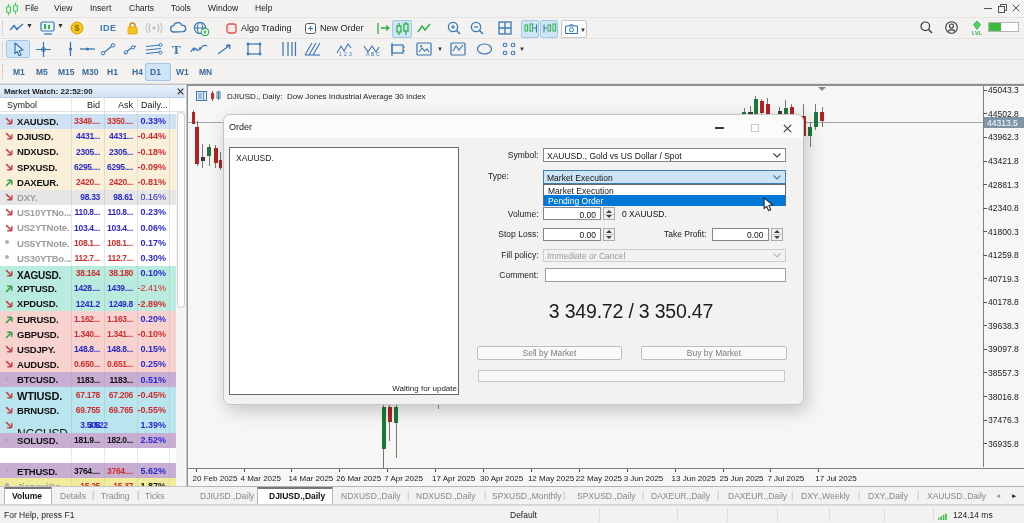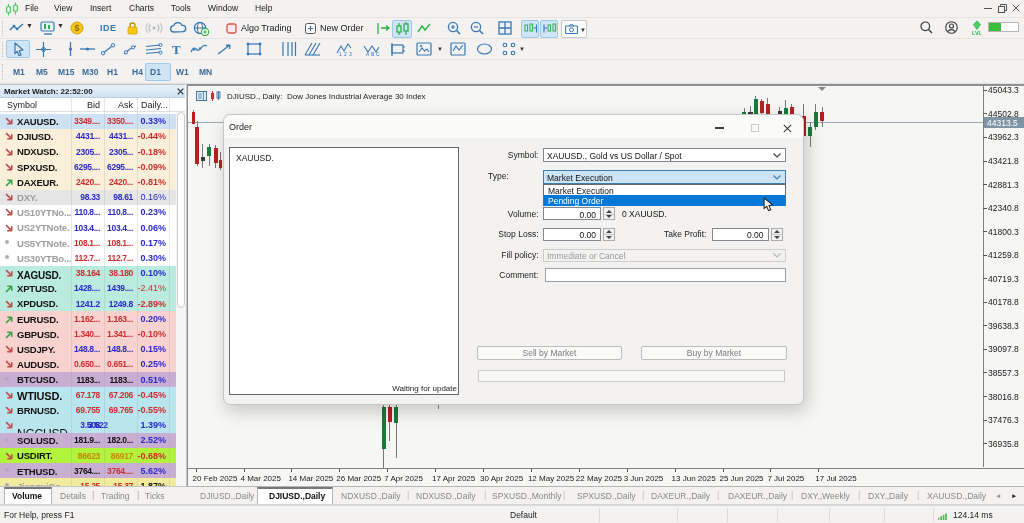--- a/index.html
+++ b/index.html
@@ -452,29 +452,20 @@
       <div class="a" style="left:55px;top:2.6px;width:45px;text-align:right;font-size:8.5px;font-weight:bold;letter-spacing:-0.3px;color:#2a2ac8">3.508</div>
       <div class="a" style="left:88px;top:2.6px;width:45px;text-align:left;font-size:8.5px;font-weight:bold;letter-spacing:-0.3px;color:#2a2ac8">3.522</div>
       <div class="a" style="left:120px;top:2.6px;width:46px;text-align:right;font-size:9px;font-weight:bold;color:#2a2ac8">1.39%</div>
     </div>
     <div class="a" style="left:0;top:347.8px;width:185px;height:15.2px;background:#c9aed4">
       <div class="a" style="left:5px;top:5px;width:4px;height:4px;border-radius:50%;background:#b0aac0"></div>
       <div class="a" style="left:17px;top:2.4px;font-size:9.5px;font-weight:bold;color:#111;letter-spacing:-0.2px">SOLUSD.</div>
       <div class="a" style="left:55px;top:2.6px;width:45px;text-align:right;font-size:8.5px;font-weight:bold;letter-spacing:-0.3px;color:#111">181.9...</div>
       <div class="a" style="left:88px;top:2.6px;width:45px;text-align:right;font-size:8.5px;font-weight:bold;letter-spacing:-0.3px;color:#111">182.0...</div>
       <div class="a" style="left:120px;top:2.6px;width:46px;text-align:right;font-size:9px;font-weight:bold;color:#2a2ac8">2.52%</div>
-    </div>
-    <div class="a" style="left:0;top:363.0px;width:185px;height:15.2px;background:#b2f43c">
-      <svg class="a" style="left:4.5px;top:3.5px" width="9" height="9" viewBox="0 0 8 8">
-        <path d="M1 1 L6 6 M6 6 v-4 M6 6 h-4" stroke="#c04848" stroke-width="1.4" fill="none"></path>
-      </svg>
-      <div class="a" style="left:17px;top:2.4px;font-size:9.5px;font-weight:bold;color:#111;letter-spacing:-0.2px">USDIRT.</div>
-      <div class="a" style="left:55px;top:2.6px;width:45px;text-align:right;font-size:8.5px;font-weight:bold;letter-spacing:-0.3px;color:#c8860a">86623</div>
-      <div class="a" style="left:88px;top:2.6px;width:45px;text-align:right;font-size:8.5px;font-weight:bold;letter-spacing:-0.3px;color:#c8860a">86917</div>
-      <div class="a" style="left:120px;top:2.6px;width:46px;text-align:right;font-size:9px;font-weight:bold;color:#cc2e2e">-0.68%</div>
     </div>
     <div class="a" style="left:0;top:378.2px;width:185px;height:32px;background:#c9aed4">
       <div class="a" style="left:5px;top:5px;width:4px;height:4px;border-radius:50%;background:#b0aac0"></div>
       <div class="a" style="left:17px;top:2.4px;font-size:9.5px;font-weight:bold;color:#111;letter-spacing:-0.2px">ETHUSD.</div>
       <div class="a" style="left:55px;top:2.6px;width:45px;text-align:right;font-size:8.5px;font-weight:bold;letter-spacing:-0.3px;color:#111">3764....</div>
       <div class="a" style="left:88px;top:2.6px;width:45px;text-align:right;font-size:8.5px;font-weight:bold;letter-spacing:-0.3px;color:#cc2e2e">3764....</div>
       <div class="a" style="left:120px;top:2.6px;width:46px;text-align:right;font-size:9px;font-weight:bold;color:#2a2ac8">5.62%</div>
     </div>
     <div class="a" style="left:0;top:393.4px;width:185px;height:15.2px;background:#f1ec9c">
       <div class="a" style="left:5px;top:5px;width:4px;height:4px;border-radius:50%;background:#b0aac0"></div>
@@ -738,15 +729,16 @@
       <div class="a" style="left:0;top:5.5px;width:9.5px;height:1px;background:#c8c8c8"></div>
     </div>
     <div class="a" style="left:234.5px;top:134.5px;width:80px;font-size:8.5px;color:#1a1a1a;text-align:right">Fill policy:</div>
     <div class="a" style="left:319px;top:133.5px;width:242.5px;height:13px;background:#f3f2f1;border:1px solid #cdcdcd"></div>
     <div class="a" style="left:323px;top:136px;font-size:8.5px;color:#9a9a9a">Immediate or Cancel</div>
     <svg class="a" style="left:549px;top:138px" width="8" height="5" viewBox="0 0 8 5">
       <path d="M0.5 0.5 L4 4 L7.5 0.5" fill="none" stroke="#b5b5b5" stroke-width="1.2"></path>
     </svg>
     <div class="a" style="left:234.5px;top:155.0px;width:80px;font-size:8.5px;color:#1a1a1a;text-align:right">Comment:</div>
     <div class="a" style="left:321px;top:153px;width:241px;height:14px;background:#fff;border:1px solid #9aa0a8"></div>
+    <div class="a" style="left:233px;top:185px;width:348px;text-align:center;font-size:19.5px;color:#1c1c1c;letter-spacing:-0.2px">3 349.72 / 3 350.47</div>
     <div class="a" style="left:253px;top:231px;width:145px;height:13.5px;background:#fafaf9;border:1px solid #bdbdbd;border-radius:2px;text-align:center;font-size:8.5px;color:#7a7a7a;line-height:13px">Sell by Market</div>
     <div class="a" style="left:417px;top:231px;width:146px;height:13.5px;background:#fafaf9;border:1px solid #bdbdbd;border-radius:2px;text-align:center;font-size:8.5px;color:#7a7a7a;line-height:13px">Buy by Market</div>
     <div class="a" style="left:253.5px;top:254.5px;width:307.5px;height:12.5px;background:#f7f7f6;border:1px solid #c9c9c9"></div>
   </div>
 </body></html>

